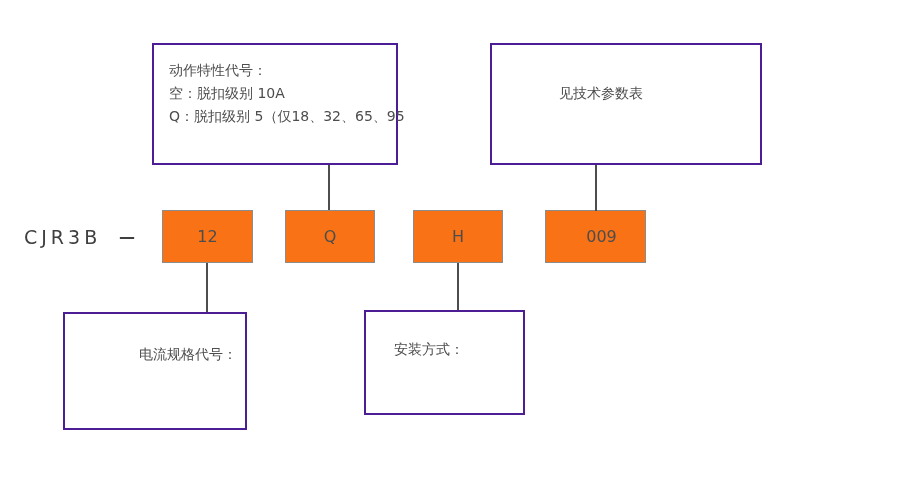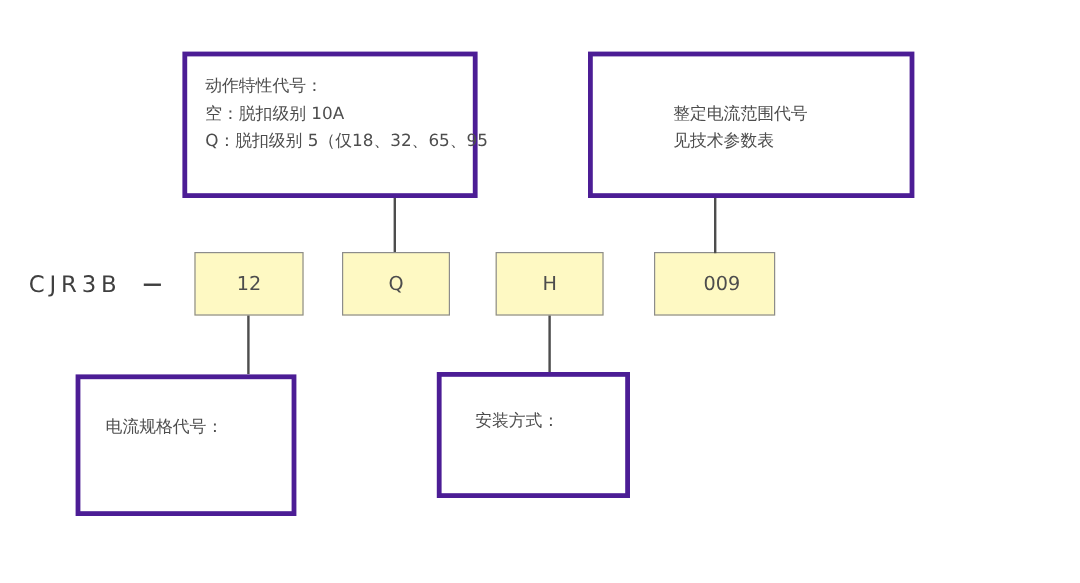--- a/index.html
+++ b/index.html
@@ -12,34 +12,34 @@
     width: 900px;
     height: 486px;
     background: #ffffff;
     font-family: "DejaVu Sans", "Liberation Sans", sans-serif;
     color: #4d4d4d;
     overflow: hidden;
   }
   .callout {
     position: absolute;
     box-sizing: border-box;
-    border: 4px solid #4c1d95;
+    border: 2px solid #4c1d95;
     background: #ffffff;
     font-size: 14px;
     line-height: 23px;
     color: #4d4d4d;
   }
   .callout .line {
     white-space: pre;
   }
   .code-box {
     position: absolute;
     box-sizing: border-box;
     border: 1px solid #8c8c8c;
-    background: #fef9c3;
+    background: #f97316;
     display: flex;
     align-items: center;
     justify-content: center;
     font-size: 16px;
     color: #4d4d4d;
   }
   .connector {
     position: absolute;
     width: 2px;
     background: #4d4d4d;
@@ -63,21 +63,21 @@
     display: flex;
     align-items: center;
     font-size: 16px;
     font-weight: bold;
     color: #3f3f3f;
   }
 
   
   .co-action   { left: 152px; top: 43px;  width: 246px; height: 122px; padding: 14px 8px 0 15px; }
   .co-range    { left: 490px; top: 43px;  width: 272px; height: 122px; padding: 37px 8px 0 67px; }
-  .co-spec     { left: 63px;  top: 312px; width: 184px; height: 118px; padding: 29px 8px 0 21px; }
+  .co-spec     { left: 63px;  top: 312px; width: 184px; height: 118px; padding: 29px 8px 0 21px; text-align: right; }
   .co-mount    { left: 364px; top: 310px; width: 161px; height: 105px; padding: 26px 8px 0 28px; }
 
   
   .cb-12  { left: 162px; top: 210px; width: 91px;  height: 53px; }
   .cb-q   { left: 285px; top: 210px; width: 90px;  height: 53px; }
   .cb-h   { left: 413px; top: 210px; width: 90px;  height: 53px; }
   .cb-009 { left: 545px; top: 210px; width: 101px; height: 53px; padding-left: 12px; }
 
   
   .cn-action-q   { left: 328px; top: 165px; height: 45px; }
@@ -90,21 +90,20 @@
 
 <div class="stage">
 
   <div class="callout co-action">
     <div class="line">动作特性代号：</div>
     <div class="line">空：脱扣级别 10A</div>
     <div class="line">Q：脱扣级别 5（仅18、32、65、95</div>
   </div>
 
   <div class="callout co-range">
-    <div class="line">整定电流范围代号</div>
     <div class="line">见技术参数表</div>
   </div>
 
   <div class="prefix">CJR3B</div>
   <div class="dash">—</div>
 
   <div class="code-box cb-12">
     <span>12</span>
   </div>
   <div class="code-box cb-q">

